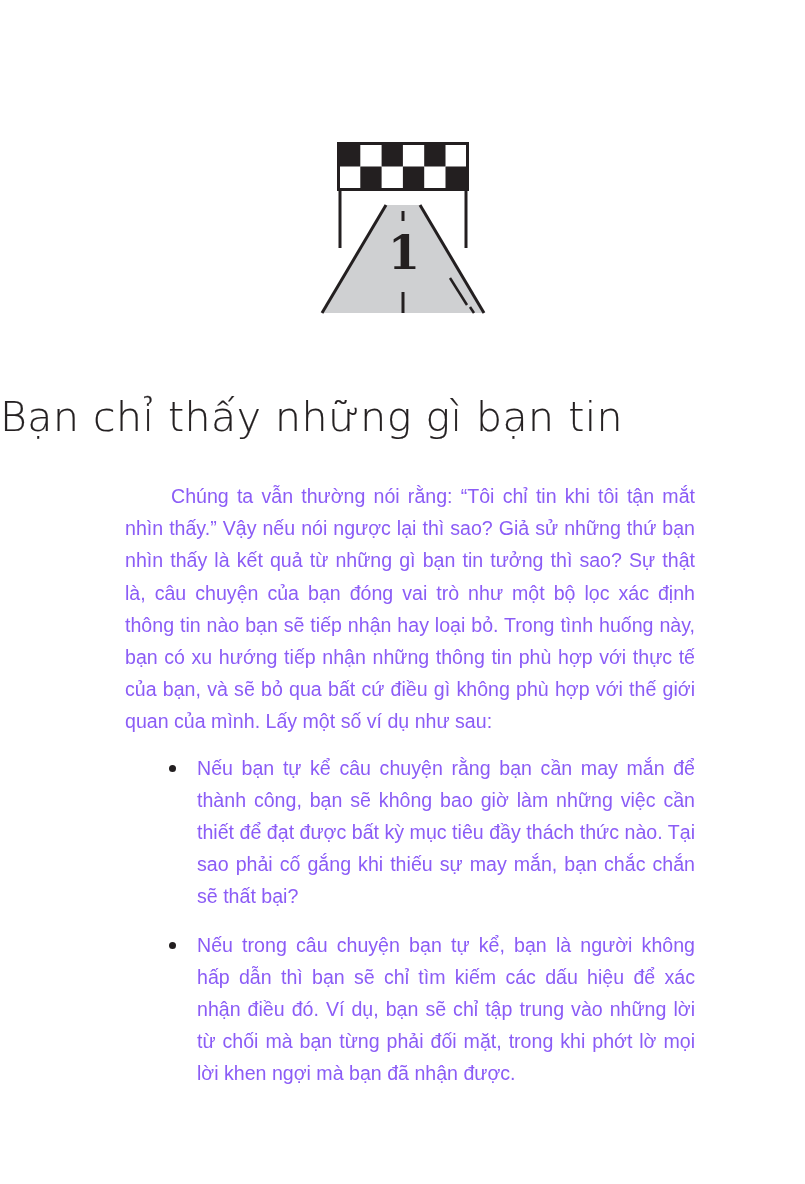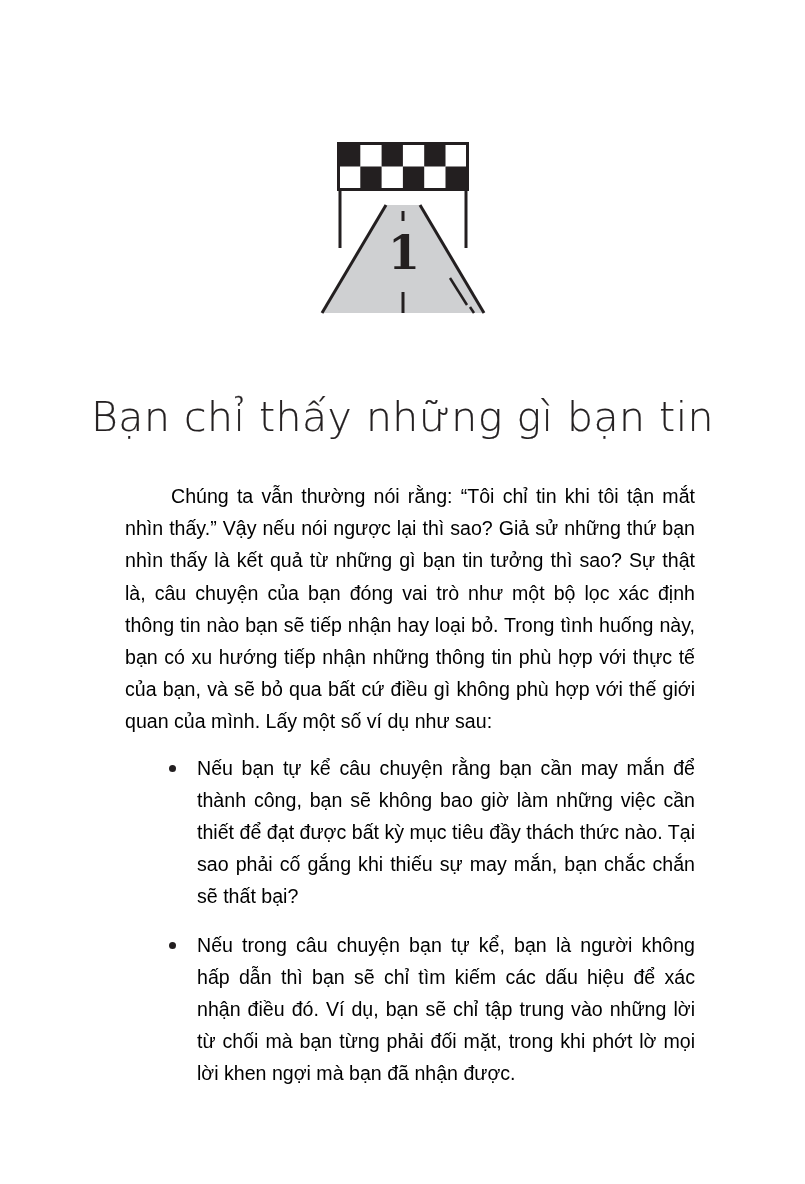--- a/index.html
+++ b/index.html
@@ -20,37 +20,37 @@
       left: 310px;
       top: 135px;
       width: 190px;
       height: 190px;
     }
     .chapter-title {
       position: absolute;
       left: 0;
       top: 366px;
       width: 805px;
-      text-align: center;
+      text-align: left;
       font-family: "DejaVu Sans", sans-serif;
       font-weight: 200;
       font-size: 41px;
       letter-spacing: 0.5px;
       color: #231f20;
       -webkit-text-stroke: 0.2px #231f20;
     }
     .body-text {
       position: absolute;
       left: 125px;
       top: 480px;
       width: 570px;
       font-family: "Liberation Sans", sans-serif;
       font-size: 19.6px;
       line-height: 32.2px;
-      color: #000000;
+      color: #8b5cf6;
     }
     .para {
       margin: 0;
       text-align: justify;
       text-indent: 46px;
     }
     .bullets {
       list-style: none;
       margin: 14px 0 0 0;
       padding: 0;

